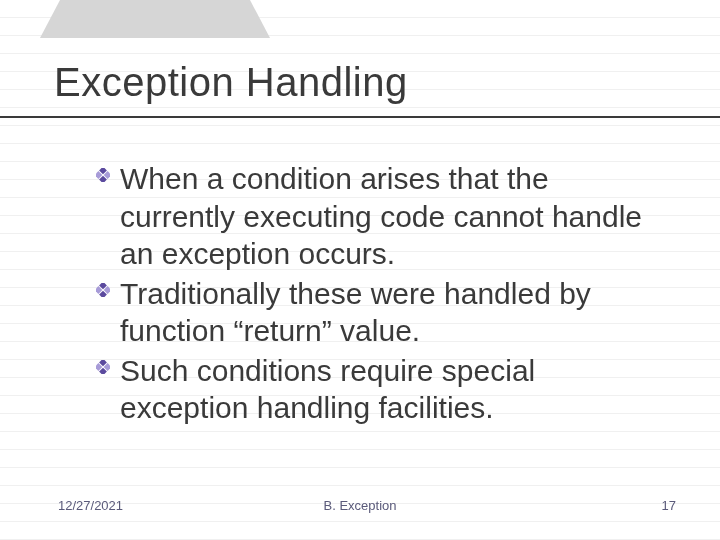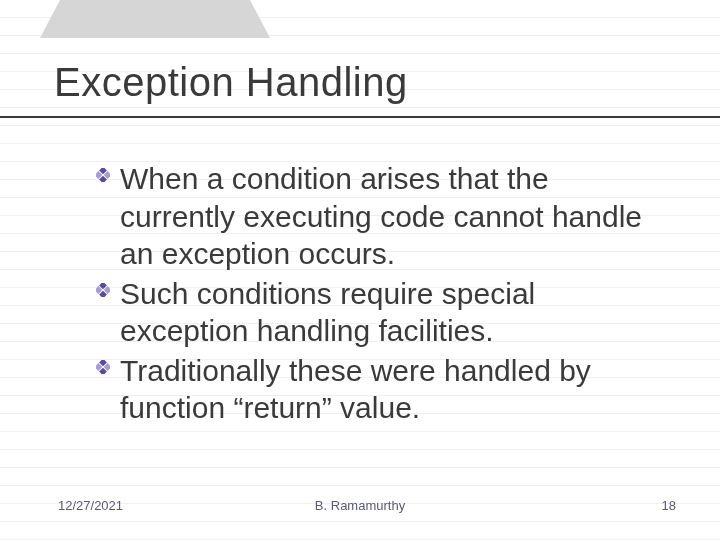--- a/index.html
+++ b/index.html
@@ -143,38 +143,38 @@
       <span class="bullet-icon">
         <svg viewBox="0 0 14 14" width="14" height="14">
           <g transform="translate(7,7) rotate(45)">
             <rect x="-6" y="-6" width="5.5" height="5.5" fill="#5b4a9e"></rect>
             <rect x="0.5" y="-6" width="5.5" height="5.5" fill="#a79bd8"></rect>
             <rect x="-6" y="0.5" width="5.5" height="5.5" fill="#a79bd8"></rect>
             <rect x="0.5" y="0.5" width="5.5" height="5.5" fill="#5b4a9e"></rect>
           </g>
         </svg>
       </span>
-      <span>Such conditions require special exception handling facilities.</span>
+      <span>Traditionally these were handled by function “return” value.</span>
     </div>
 
     <div class="item">
       <span class="bullet-icon">
         <svg viewBox="0 0 14 14" width="14" height="14">
           <g transform="translate(7,7) rotate(45)">
             <rect x="-6" y="-6" width="5.5" height="5.5" fill="#5b4a9e"></rect>
             <rect x="0.5" y="-6" width="5.5" height="5.5" fill="#a79bd8"></rect>
             <rect x="-6" y="0.5" width="5.5" height="5.5" fill="#a79bd8"></rect>
             <rect x="0.5" y="0.5" width="5.5" height="5.5" fill="#5b4a9e"></rect>
           </g>
         </svg>
       </span>
-      <span>Traditionally these were handled by function “return” value.</span>
+      <span>Such conditions require special exception handling facilities.</span>
     </div>
 
   </div>
 
   <div class="footer">
     <span class="footer-date">12/27/2021</span>
-    <span class="footer-author">B. Ramamurthy</span>
-    <span class="footer-page">18</span>
+    <span class="footer-author">B. Exception</span>
+    <span class="footer-page">17</span>
   </div>
 
 </div>
 
 </body></html>

